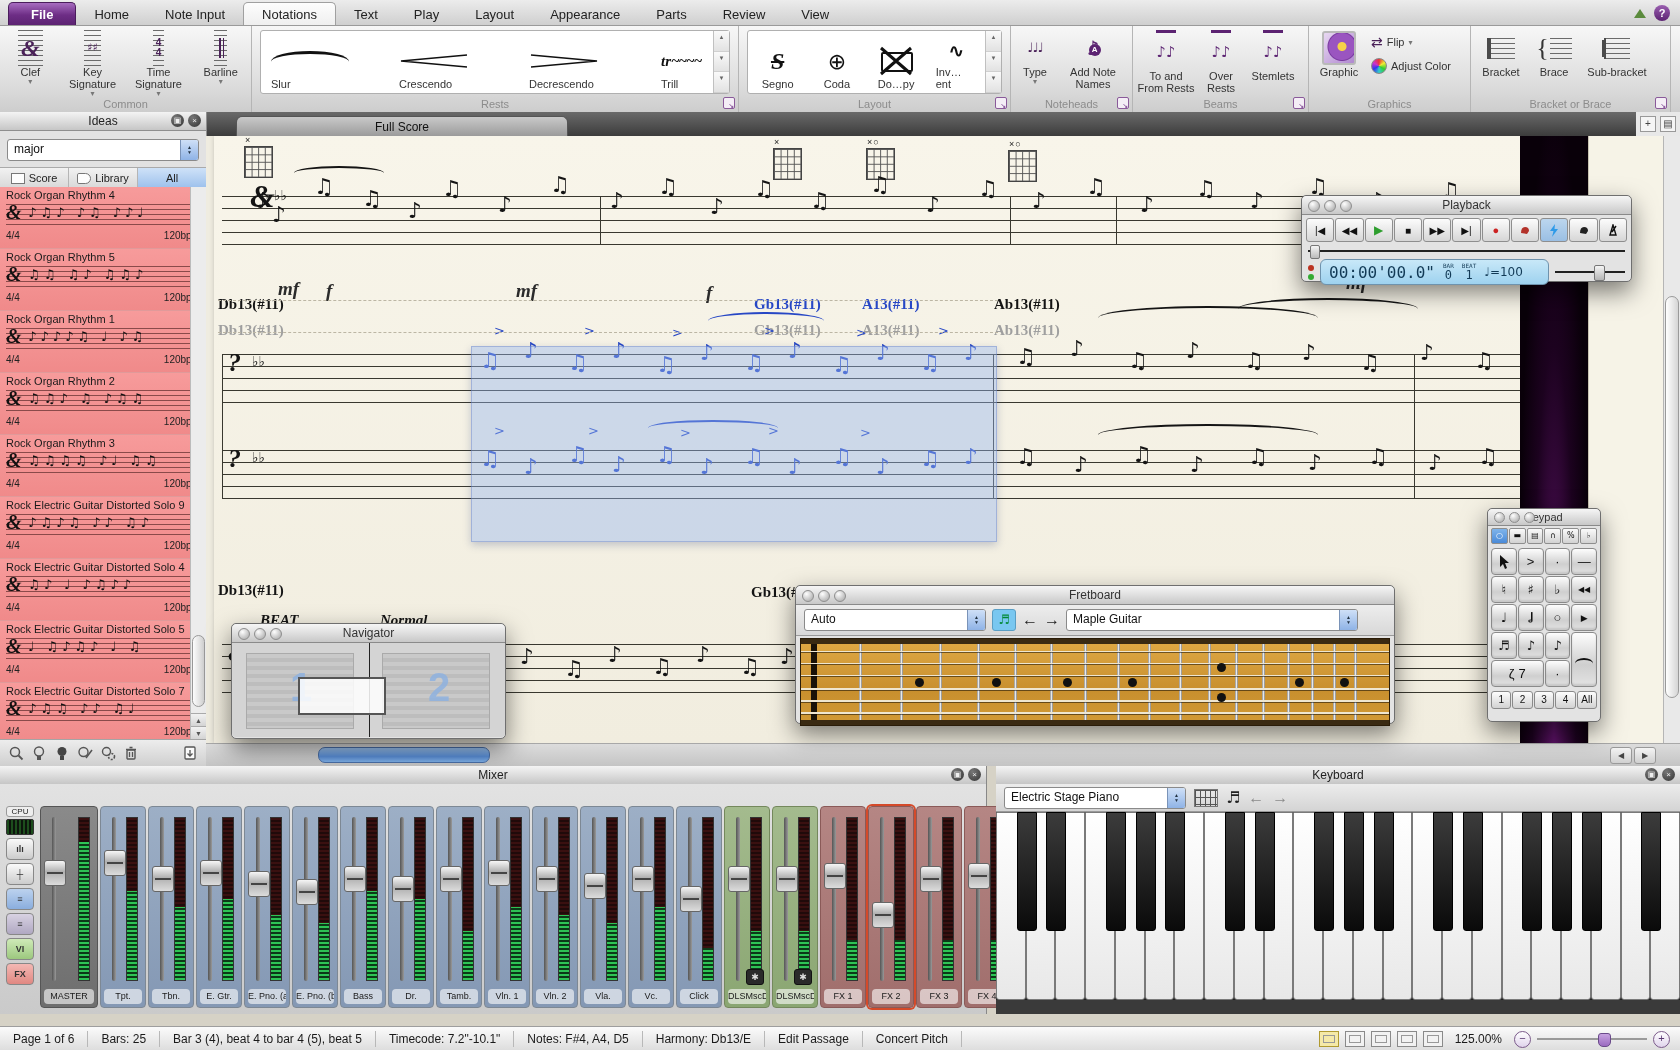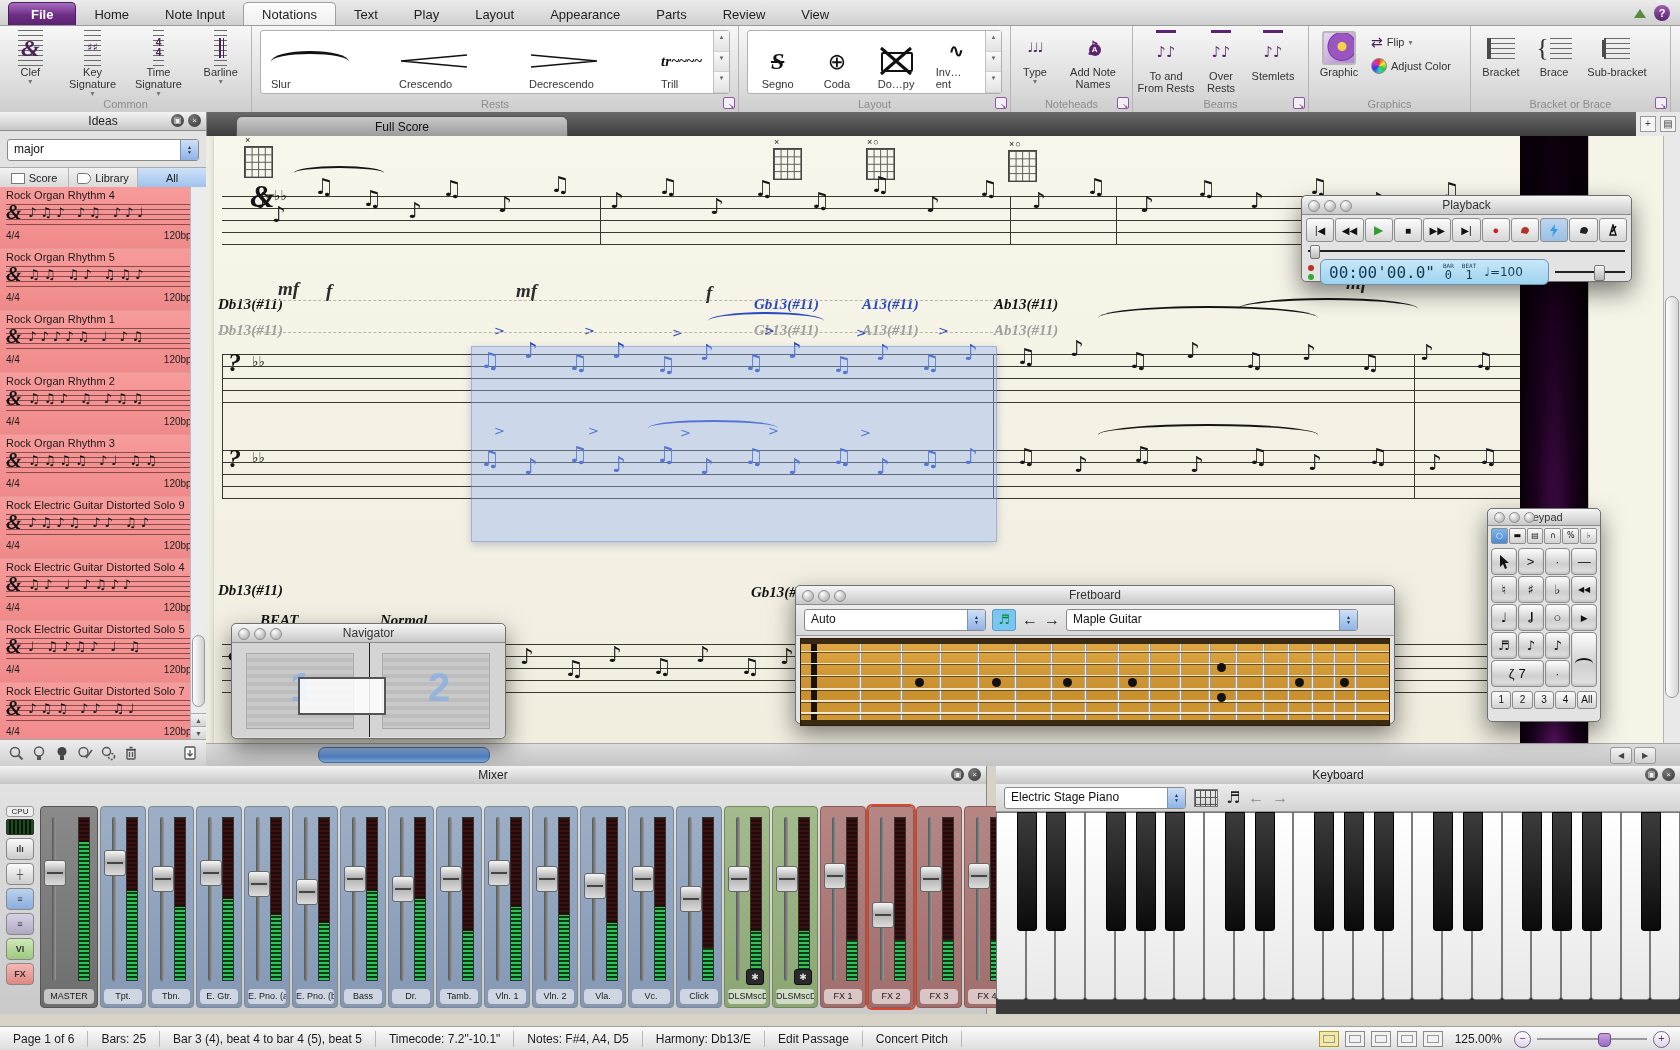--- a/index.html
+++ b/index.html
@@ -92,21 +92,21 @@
     background:linear-gradient(#9cc4f2,#5a8fd8 60%,#7fb0e8);border:1px solid #4a6fa8;}
   .harr{position:absolute;top:3px;width:20px;height:15px;background:linear-gradient(#f4f4f4,#d0d0d0);
     border:1px solid #999;border-radius:3px;font-size:8px;text-align:center;line-height:15px;color:#444;}
   .staff{position:absolute;height:49px;background-image:linear-gradient(#39382f 1px,transparent 1px);background-size:100% 12px;}
   .bl{position:absolute;width:1px;background:#39382f;}
   .note{position:absolute;font-family:"DejaVu Sans",sans-serif;line-height:1;color:#141414;font-size:22px;}
   .note.s{color:#2747c5;}
   .note.clef{font-family:"Liberation Serif",serif;font-style:italic;font-weight:bold;}
   .slur{position:absolute;border-top:2px solid #141414;border-radius:100% 100% 0 0;}
   .slur.s{border-top-color:#2747c5;}
-  .chordt{position:absolute;font-family:"Liberation Serif",serif;font-weight:bold;font-size:15px;white-space:nowrap;font-style:italic;}
+  .chordt{position:absolute;font-family:"Liberation Serif",serif;font-weight:bold;font-size:15px;white-space:nowrap;}
   .chordt.k{color:#141414}.chordt.b{color:#2747c5}.chordt.g{color:#9f9f9f}
   .dyn{position:absolute;font-family:"Liberation Serif",serif;font-style:italic;font-weight:bold;font-size:19px;color:#2b2b2b;}
   .stext{position:absolute;font-family:"Liberation Serif",serif;font-style:italic;font-weight:bold;font-size:15px;color:#141414;}
   .cgrid{position:absolute;width:27px;height:30px;border:1px solid #444;
     background-image:linear-gradient(#555 1px,transparent 1px),linear-gradient(90deg,#555 1px,transparent 1px);
     background-size:100% 7.4px,6.6px 100%;}
   .cgrid .gm{position:absolute;top:-12px;left:0;font-size:9px;color:#222;letter-spacing:1px;}
   #selection{position:absolute;left:257px;top:210px;width:524px;height:194px;background:rgba(148,180,238,.42);
     border:1px solid rgba(80,110,190,.35);box-shadow:0 3px 8px rgba(40,60,120,.25);}
   .dash{position:absolute;border-top:1px dashed #bcb6a4;}

